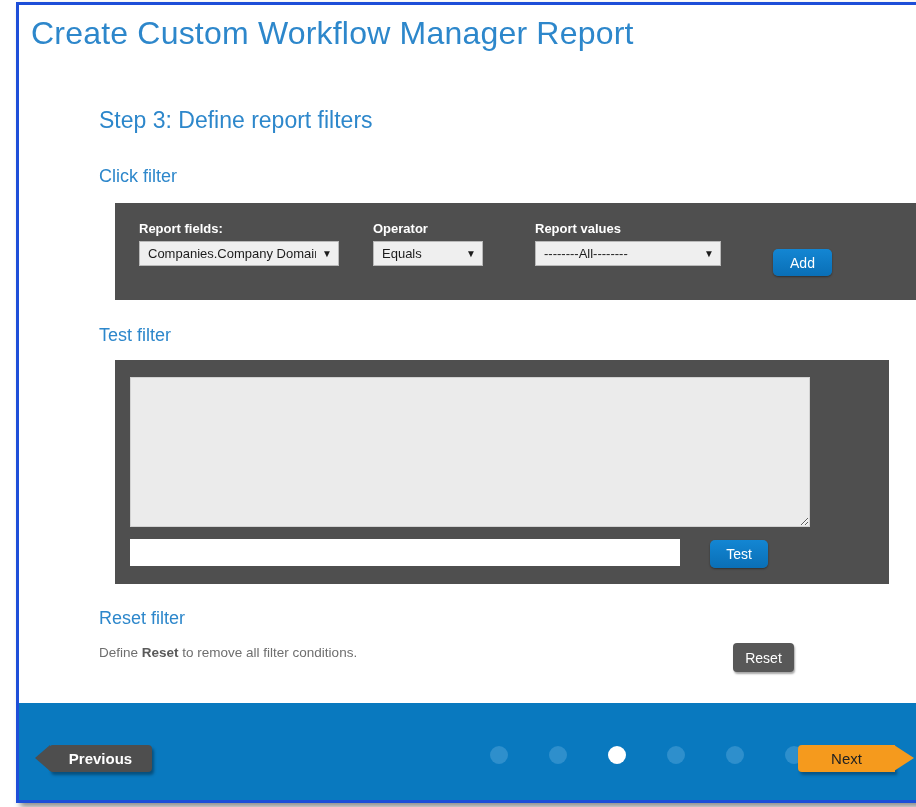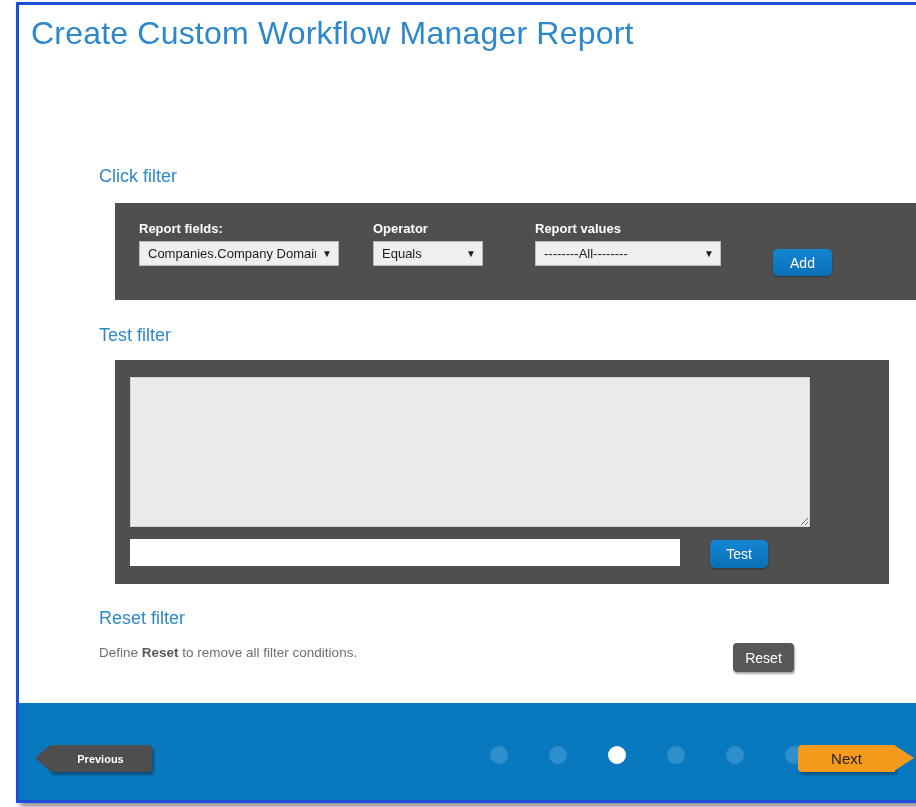--- a/index.html
+++ b/index.html
@@ -86,21 +86,21 @@
   }
 
   
   .wizard-bar{
     position:absolute;left:0;top:698px;width:100%;height:97px;
     background:#0979bf;
   }
   .prev-btn{
     position:absolute;left:30px;top:42px;width:103px;height:27px;
     background:#4e4e4e;border:none;border-radius:4px;
-    color:#fff;font-size:11px;font-weight:700;
+    color:#fff;font-size:15px;font-weight:700;
     font-family:"Liberation Sans",sans-serif;cursor:pointer;
     box-shadow:2px 3px 3px rgba(0,0,0,0.35);
   }
   .prev-btn::before{
     content:"";position:absolute;left:-14px;top:0;
     border-top:13.5px solid transparent;border-bottom:13.5px solid transparent;
     border-right:15px solid #4e4e4e;
   }
   .next-btn{
     position:absolute;left:779px;top:42px;width:97px;height:27px;
@@ -120,20 +120,21 @@
   .dot{width:18px;height:18px;border-radius:50%;background:#2e8fcc;}
   .dot.active{background:#ffffff;}
 </style>
 </head>
 <body>
 
 <div class="page">
 
   <h1 class="page-title">Create Custom Workflow Manager Report</h1>
 
+  <h2 class="step-heading">Step 3: Define report filters</h2>
 
   <h3 class="section-label label-build">Click filter</h3>
 
   <div class="panel build-panel">
 
     <div class="field" style="left:24px;top:18px;">
       <span class="field-label">Report fields:</span>
       <div class="select" style="width:200px;" role="combobox">
         <span class="value">Companies.Company Domain Na</span>
         <span class="arrow">▼</span>

